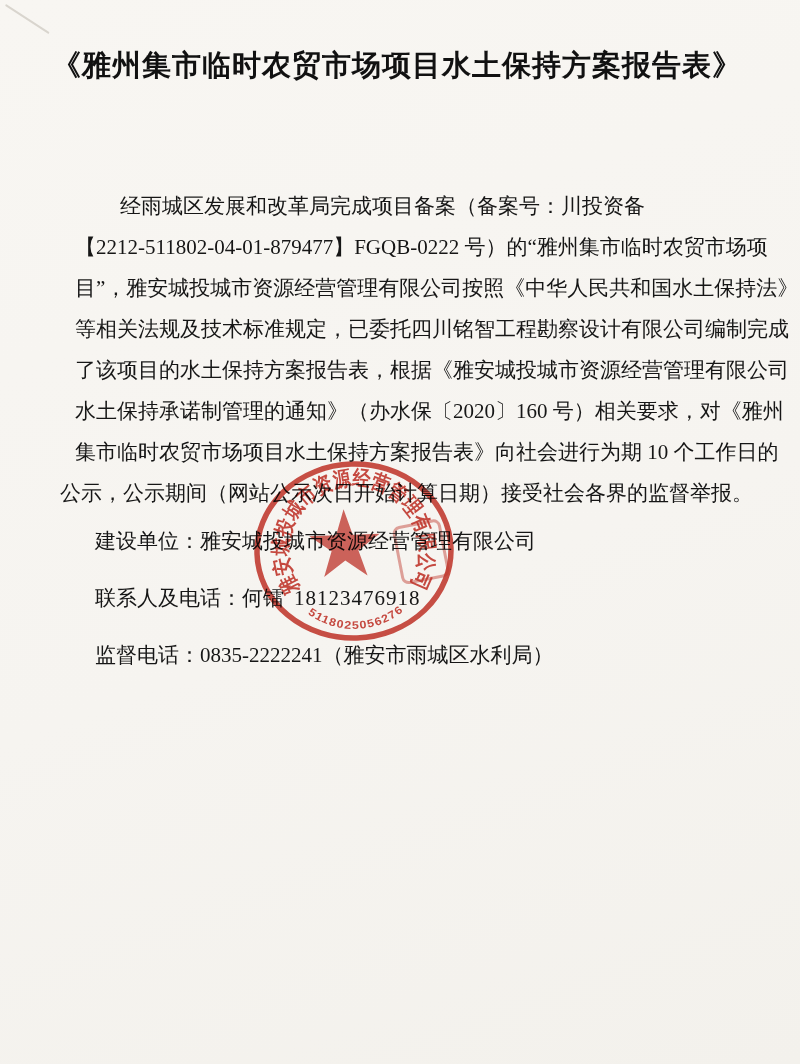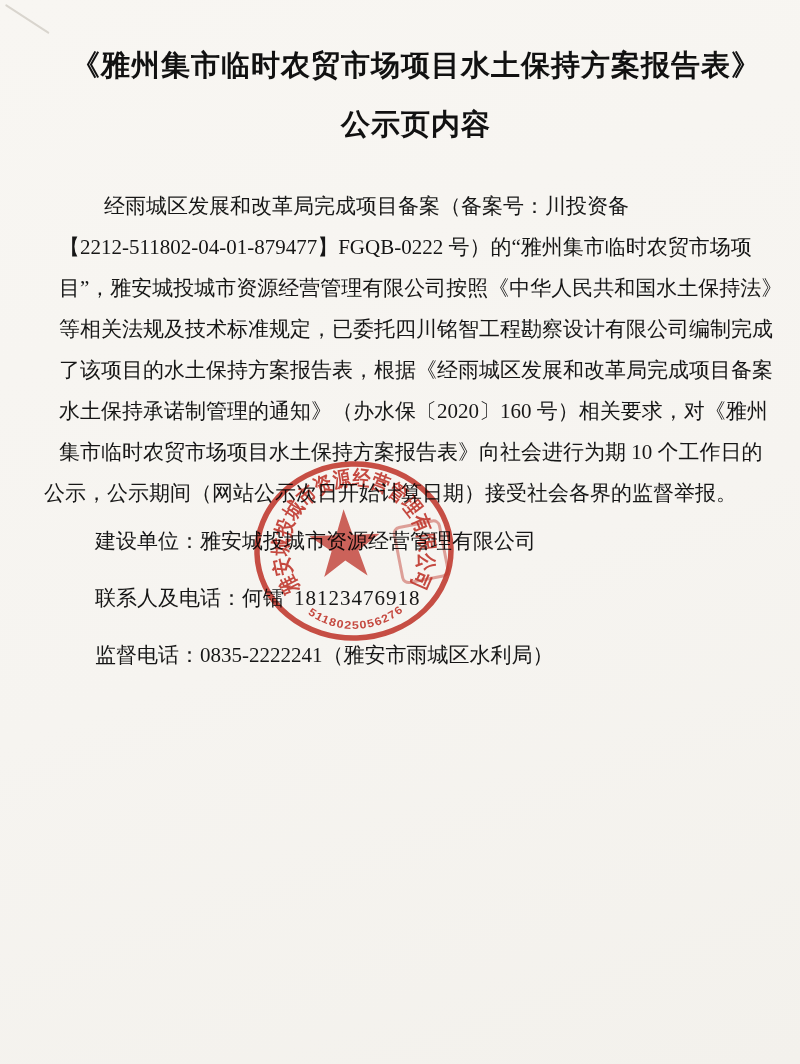--- a/index.html
+++ b/index.html
@@ -10,28 +10,28 @@
     overflow:hidden;
     font-family:"Liberation Serif","DejaVu Serif",serif;
     color:#1b1b1b;
   }
   .scratch{
     position:absolute;left:6px;top:4px;width:52px;height:2px;
     background:#d9d5ce;transform:rotate(33deg);transform-origin:left top;
     border-radius:2px;
   }
   .title{
-    position:absolute;top:36px;left:46px;width:740px;
+    position:absolute;top:36px;left:27px;width:740px;
     text-align:center;
     font-family:"Liberation Sans","DejaVu Sans",sans-serif;
     font-weight:bold;font-size:29px;line-height:59px;
     letter-spacing:1px;color:#111;
   }
   .body-text{
-    position:absolute;top:186px;left:44px;width:684px;
+    position:absolute;top:186px;left:60px;width:684px;
     font-size:21px;line-height:41px;color:#161616;
   }
   .body-text .line{white-space:nowrap;}
   .body-text .line.first{text-indent:60px;}
   .body-text .line.jline{
     text-align:justify;text-align-last:justify;margin-left:15px;
   }
   .info-line{
     position:absolute;left:95px;
     font-size:21px;line-height:30px;color:#161616;white-space:nowrap;
@@ -52,29 +52,28 @@
 </style>
 </head>
 <body>
 
 <div class="page">
 
   <div class="scratch"></div>
 
   <div class="title">
     <div>《雅州集市临时农贸市场项目水土保持方案报告表》</div>
-    <div>公示页内容</div>
   </div>
 
   <div class="body-text">
     <div class="line first">经雨城区发展和改革局完成项目备案（备案号：川投资备</div>
     <div class="line jline">【2212-511802-04-01-879477】FGQB-0222 号）的“雅州集市临时农贸市场项</div>
     <div class="line jline">目”，雅安城投城市资源经营管理有限公司按照《中华人民共和国水土保持法》</div>
     <div class="line jline">等相关法规及技术标准规定，已委托四川铭智工程勘察设计有限公司编制完成</div>
-    <div class="line jline">了该项目的水土保持方案报告表，根据《经雨城区发展和改革局完成项目备案</div>
+    <div class="line jline">了该项目的水土保持方案报告表，根据《雅安城投城市资源经营管理有限公司</div>
     <div class="line jline">水土保持承诺制管理的通知》（办水保〔2020〕160 号）相关要求，对《雅州</div>
     <div class="line jline">集市临时农贸市场项目水土保持方案报告表》向社会进行为期 10 个工作日的</div>
     <div class="line">公示，公示期间（网站公示次日开始计算日期）接受社会各界的监督举报。</div>
   </div>
 
   <div class="info-line info-unit">建设单位：雅安城投城市资源经营管理有限公司</div>
 
   <div class="info-line info-contact">
     <span>联系人及电话：何镭</span><span class="phone-number">18123476918</span>
   </div>

